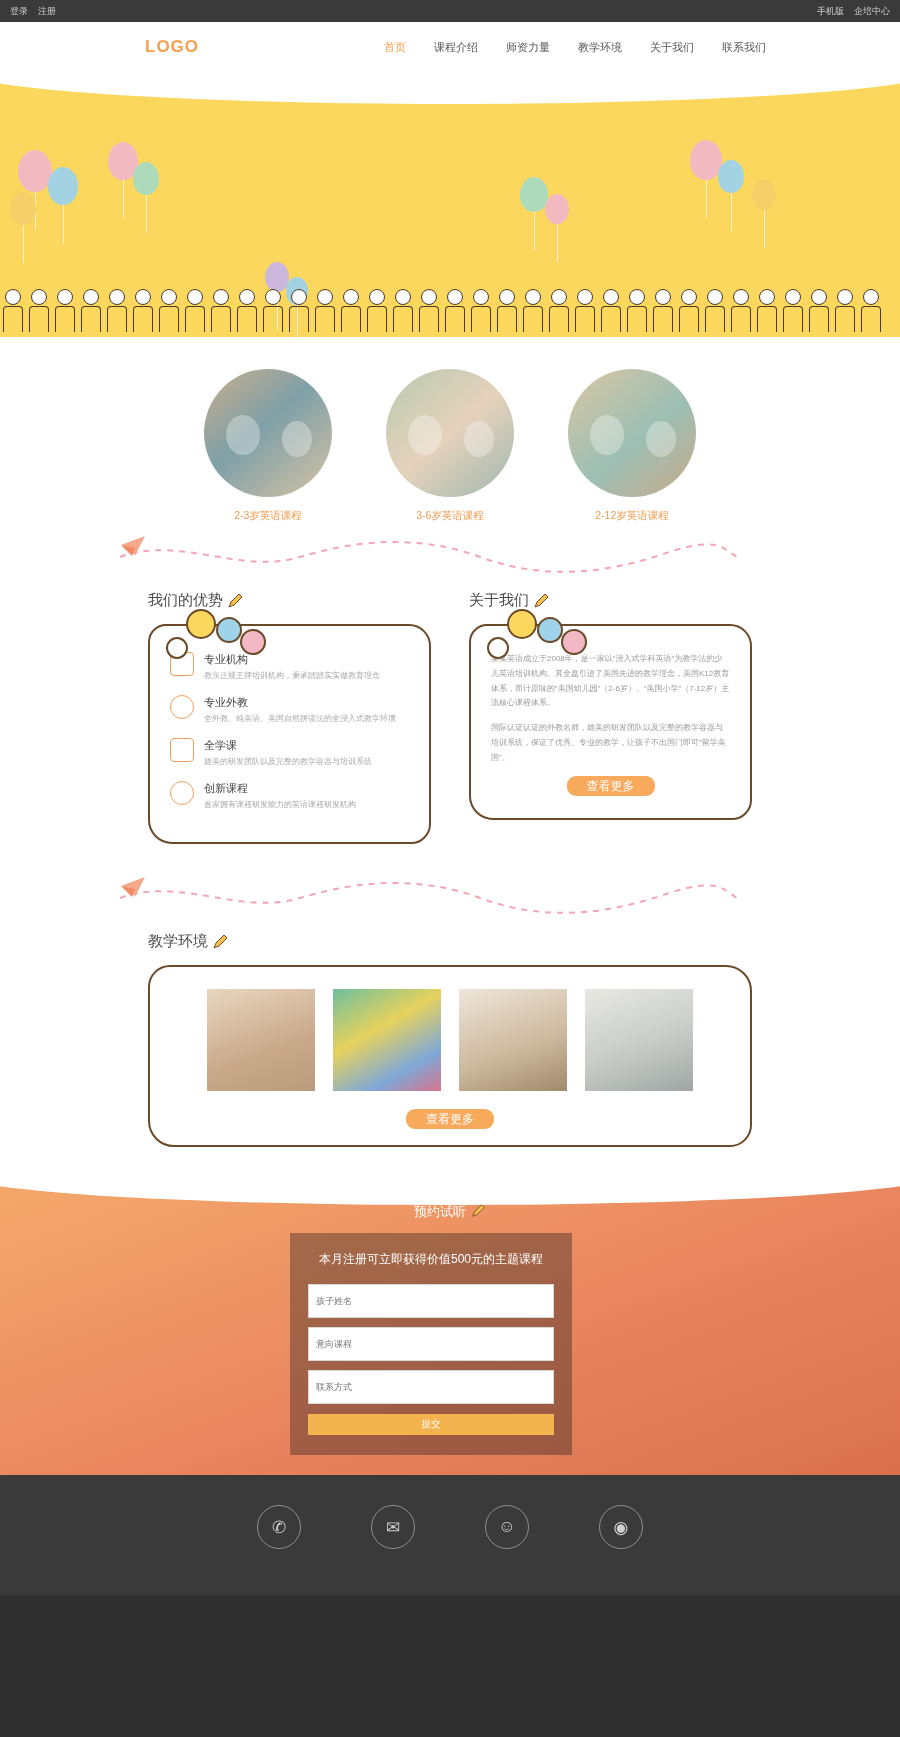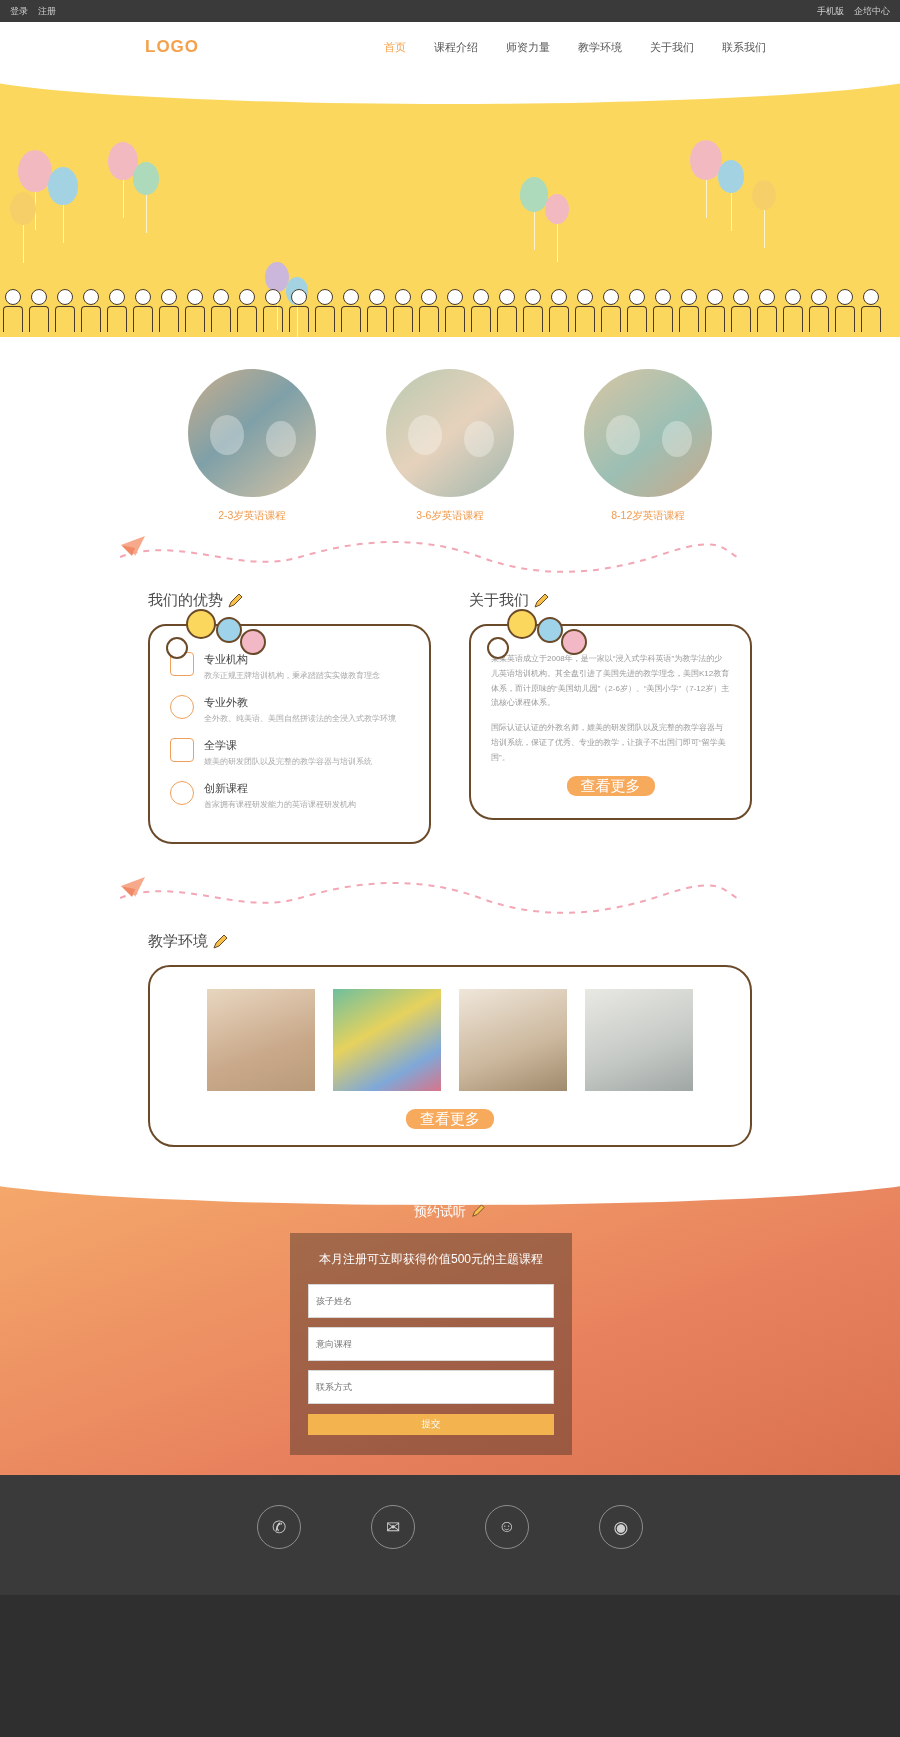--- a/index.html
+++ b/index.html
@@ -124,21 +124,21 @@
     border-bottom: none;
     border-radius: 4px 4px 0 0;
   }
 
   
   .courses {
     background: #fff;
     padding: 32px 12px 10px;
     display: flex;
     justify-content: center;
-    gap: 48px;
+    gap: 32px;
   }
   .course { width: 150px; text-align: center; }
   .course .photo {
     width: 128px; height: 128px;
     border-radius: 50%;
     margin: 0 auto;
     overflow: hidden;
     position: relative;
   }
   .ph1 { background: linear-gradient(140deg,#c9ad8c,#7fa0a8 45%,#d6c3a4); }
@@ -223,21 +223,21 @@
     margin-bottom: 10px;
   }
   .btn-orange {
     display: block;
     width: 88px; height: 20px;
     line-height: 20px;
     text-align: center;
     margin: 10px auto 0;
     background: #f7a95c;
     color: #fff;
-    font-size: 15px;
+    font-size: 12px;
     border: none;
     border-radius: 9px;
     cursor: pointer;
   }
 
   
   .env-wrap { padding: 0 148px; }
   .env-panel {
     border: 2.5px solid #6b4a2a;
     border-radius: 22px 26px 22px 26px;
@@ -530,21 +530,21 @@
           <div class="f1"></div>
           <div class="f2"></div>
         </div>
       <div class="label">3-6岁英语课程</div>
     </div>
     <div class="course">
       <div class="photo ph3">
           <div class="f1"></div>
           <div class="f2"></div>
         </div>
-      <div class="label">8-12岁英语课程</div>
+      <div class="label">2-12岁英语课程</div>
     </div>
   </div>
 
   <div class="wave-sep">
     <svg width="620" height="36" viewBox="0 0 620 36" fill="none">
       <path d="M0 16 C 60 -6, 120 34, 180 16 S 300 -6, 360 16 S 480 34, 540 14 S 600 6, 620 18" stroke="#f3a6b4" stroke-width="2" stroke-dasharray="6 6" fill="none"></path>
     </svg>
     <svg style="position:absolute; right:180px; top:2px;" width="26" height="22" viewBox="0 0 26 22">
       <path d="M1 10 L25 1 L15 21 L12 13 Z" fill="#f7a98b"></path>
       <path d="M1 10 L15 13 L12 21" fill="#f08a66"></path>

